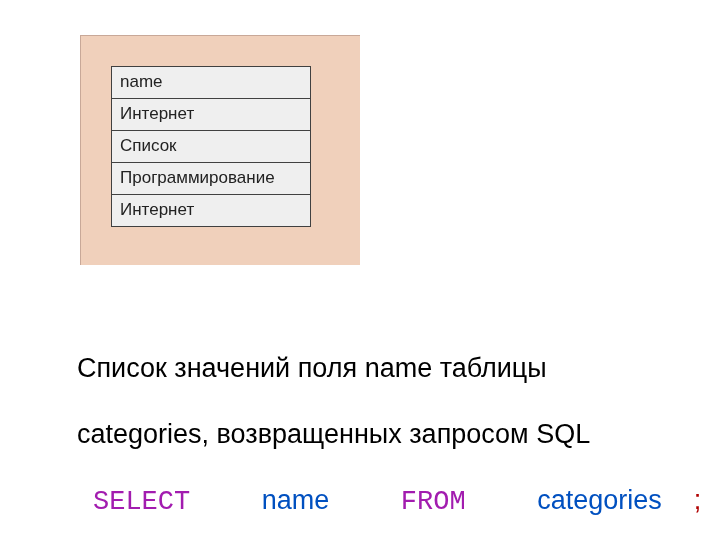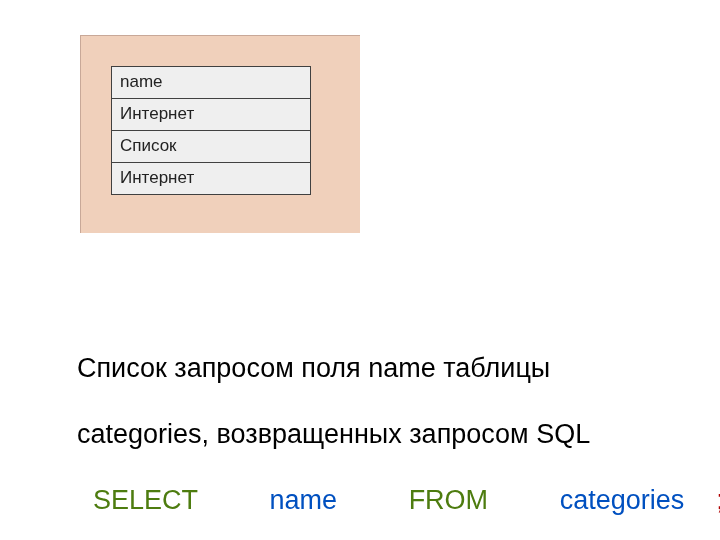--- a/index.html
+++ b/index.html
@@ -48,38 +48,39 @@
       left: 45px;
       top: 320px;
       width: 660px;
       font-size: 27px;
       line-height: 1.25;
       color: #000;
     }
     .sql-line {
       white-space: nowrap;
     }
-    .kw-red { color: #4d7c0f; }
+    .kw-red { color: #a21caf; font-family: Liberation Mono, monospace; }
     .kw-blue { color: #0050c0; }
     .kw-term { color: #b00000; }
   </style>
 </head>
 <body>
 
 <div class="figure-wrap">
   <div class="col-table">
     <div class="col-cell">name</div>
     <div class="col-cell">Интернет</div>
     <div class="col-cell">Список</div>
+    <div class="col-cell">Программирование</div>
     <div class="col-cell">Интернет</div>
   </div>
 </div>
 
 <div class="caption">
-  <div>Список запросом поля name таблицы</div>
+  <div>Список значений поля name таблицы</div>
   <div>categories, возвращенных запросом SQL</div>
   <div class="sql-line">
     <span class="kw-red">SELECT</span>
     <span> </span>
     <span class="kw-blue">name</span>
     <span> </span>
     <span class="kw-red">FROM</span>
     <span> </span>
     <span class="kw-blue">categories</span><span class="kw-term">;</span>
   </div>

